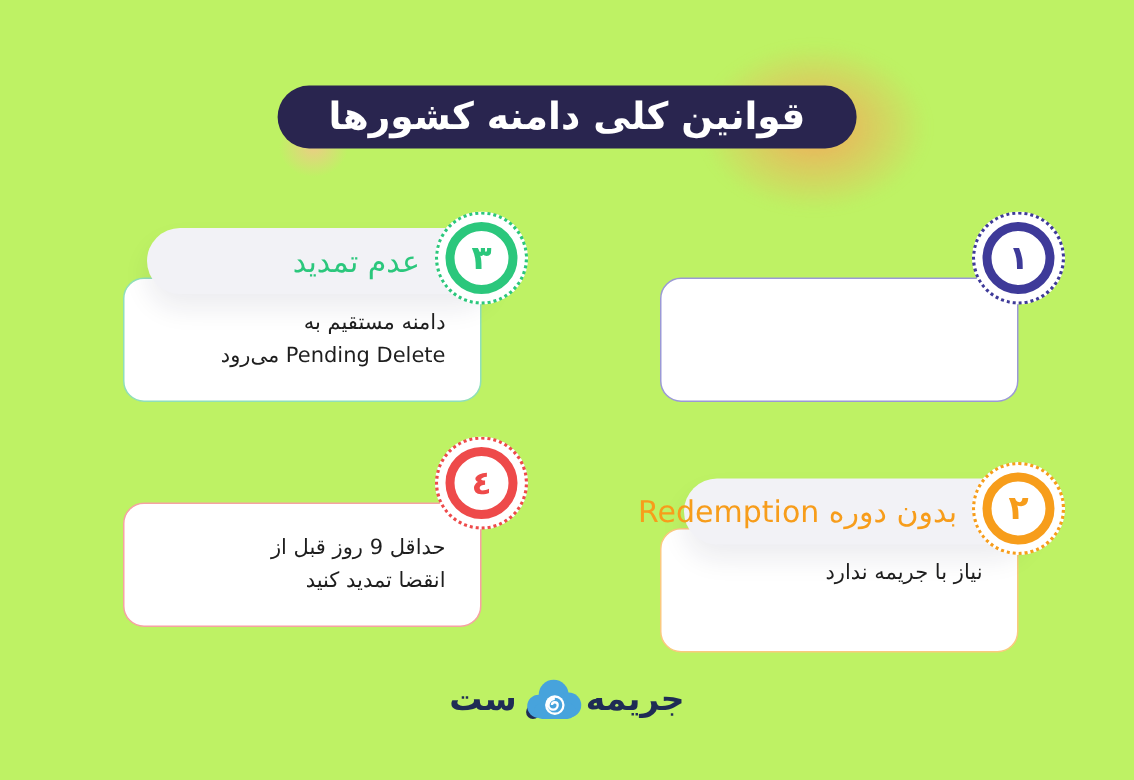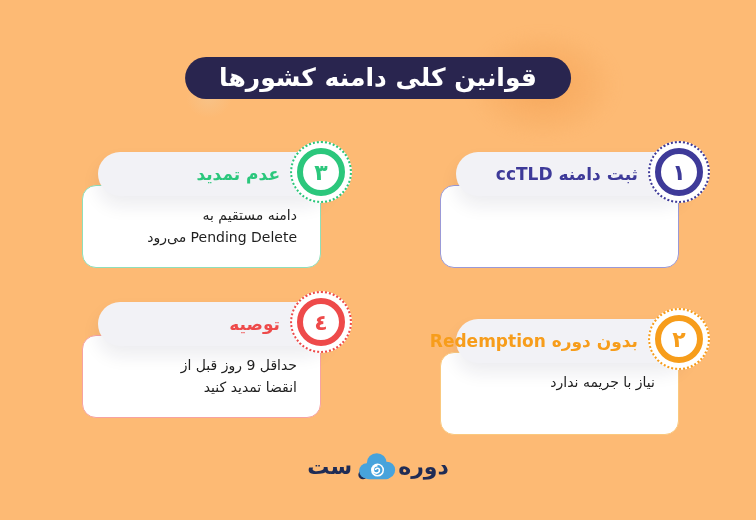--- a/index.html
+++ b/index.html
@@ -1,17 +1,17 @@
 <!DOCTYPE html>
 <html lang="fa"><head>
 <meta charset="utf-8">
 <style>
   html,body{margin:0;padding:0;background:#fff;}
   .canvas{
-    position:relative;width:756px;height:520px;background:#fdba74;
+    position:relative;width:756px;height:520px;background:#bef264;
     overflow:hidden;font-family:"DejaVu Sans","Liberation Sans",sans-serif;
     direction:rtl;
   }
   
   .glow{
     position:absolute;left:468px;top:30px;width:150px;height:110px;
     background:radial-gradient(closest-side,rgba(246,166,90,.95),rgba(246,166,90,0));
     filter:blur(4px);border-radius:50%;
   }
   .glow-small{
@@ -32,21 +32,21 @@
     border:1px solid var(--border);border-radius:14px;background:#ffffff;z-index:1;
   }
   .card .pill{
     position:absolute;top:12px;right:26px;left:16px;height:44px;
     border-radius:22px;background:#f2f2f6;
     box-shadow:0 10px 18px rgba(30,30,70,.08);z-index:2;
     display:flex;align-items:center;
   }
   .card .pill .title{
     width:100%;padding-right:48px;padding-left:14px;
-    font-weight:bold;font-size:17px;color:var(--accent);
+    font-weight:normal;font-size:20px;color:var(--accent);
     white-space:nowrap;
   }
   .card .num-outer{
     position:absolute;top:1px;right:2px;width:62px;height:62px;
     border:2px dotted var(--accent);border-radius:50%;background:#ffffff;
     box-sizing:border-box;display:flex;align-items:center;justify-content:center;
     z-index:4;
   }
   .card .num-inner{
     width:48px;height:48px;border-radius:50%;background:#ffffff;
@@ -79,23 +79,20 @@
 
 <div class="canvas">
 
   <div class="glow"></div>
   <div class="glow-small"></div>
 
   <div class="header-pill">قوانین کلی دامنه کشورها</div>
 
   <div class="card card1" style="--accent: #3e3a99; --border: #9b99d6;">
     <div class="box"></div>
-    <div class="pill">
-      <div class="title">ثبت دامنه ccTLD</div>
-    </div>
     <div class="num-outer">
       <div class="num-inner">١</div>
     </div>
   </div>
 
   <div class="card card2" style="--accent: #f79d1b; --border: #fac97f;">
     <div class="box"></div>
     <div class="pill">
       <div class="title">بدون دوره Redemption</div>
     </div>
@@ -112,32 +109,29 @@
     </div>
     <div class="body">دامنه مستقیم به
 Pending Delete می‌رود</div>
     <div class="num-outer">
       <div class="num-inner">٣</div>
     </div>
   </div>
 
   <div class="card card4" style="--accent: #ee4a4a; --border: #f6a2a2;">
     <div class="box"></div>
-    <div class="pill">
-      <div class="title">توصیه</div>
-    </div>
     <div class="body">حداقل 9 روز قبل از
 انقضا تمدید کنید</div>
     <div class="num-outer">
       <div class="num-inner">٤</div>
     </div>
   </div>
 
   <div class="logo">
-    <span class="logo-text">دوره</span>
+    <span class="logo-text">جریمه</span>
     <span>
       <svg width="46" height="34" viewBox="0 0 60 44">
         <circle cx="14" cy="32" r="6" fill="#1f2c55"></circle>
         <circle cx="19" cy="27" r="10" fill="#47a3dc"></circle>
         <circle cx="32" cy="17" r="13" fill="#47a3dc"></circle>
         <circle cx="45" cy="26" r="11" fill="#47a3dc"></circle>
         <rect x="15" y="24" width="36" height="14" rx="7" fill="#47a3dc"></rect>
         <circle cx="33" cy="26" r="8.5" fill="#ffffff"></circle>
         <path d="M33 19.5 a6.5 6.5 0 1 1 -6.5 6.5 a5 5 0 0 0 5 5 a5 5 0 0 0 5 -5 a3.5 3.5 0 0 0 -3.5 -3.5 a3.5 3.5 0 0 0 -3.5 3.5 h2 a1.5 1.5 0 0 1 3 0 a3 3 0 0 1 -6 0 a4.5 4.5 0 0 1 4.5 -4.5 z" fill="#47a3dc"></path>
       </svg>

